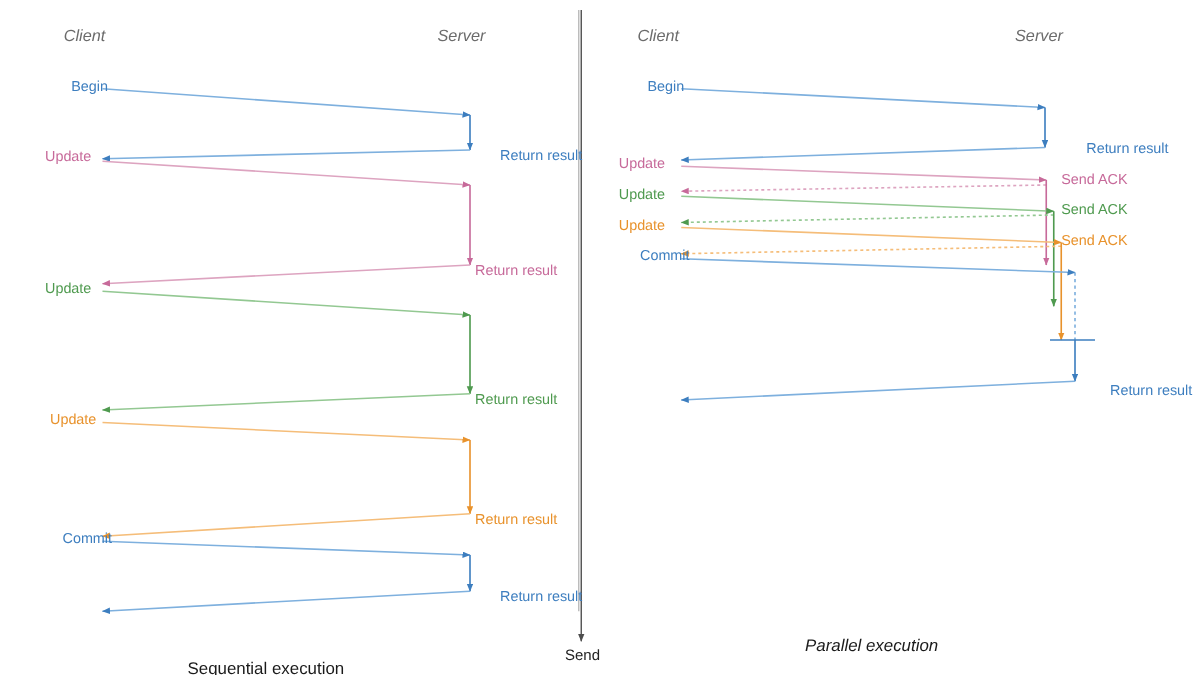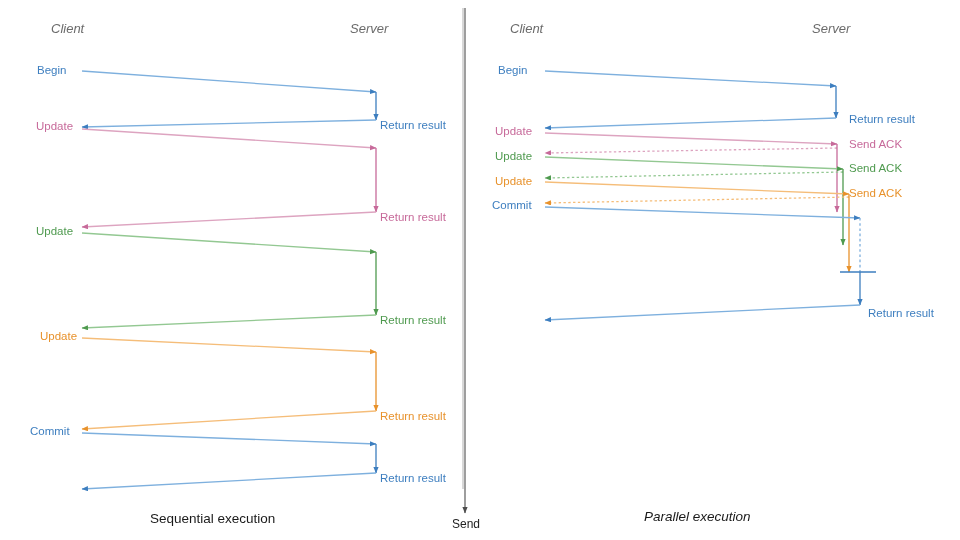--- a/index.html
+++ b/index.html
@@ -4,21 +4,21 @@
 <style>
   html,body{margin:0;padding:0;background:#ffffff;}
   body{width:960px;height:540px;overflow:hidden;
        font-family:"Liberation Sans","DejaVu Sans",sans-serif;}
   #stage{position:relative;width:856px;height:540px;background:#fff;}
   #stage svg{position:absolute;left:0;top:0;}
   .lbl{position:absolute;white-space:nowrap;font-size:11.5px;line-height:1;}
   .lane{font-style:italic;font-size:13px;color:#6b6b6b;}
   .caption{font-size:13.5px;color:#1a1a1a;}
   .timecap{font-size:12px;color:#222;}
-  .c-blue{color:#3d7ebf;}
+  .c-blue{color:#3d7ebf;margin-left:20px;}
   .c-pink{color:#c76a9a;}
   .c-green{color:#4f9a4f;}
   .c-orange{color:#e8922c;}
 </style>
 </head>
 <body>
 
 <div id="stage">
   <svg id="art" width="960" height="540">
       <defs>
@@ -93,21 +93,21 @@
   <div class="lbl c-blue" style="left:380px;top:120px;">Return result</div>
   <div class="lbl c-pink" style="left:36px;top:121px;">Update</div>
   <div class="lbl c-pink" style="left:380px;top:212px;">Return result</div>
   <div class="lbl c-green" style="left:36px;top:226px;">Update</div>
   <div class="lbl c-green" style="left:380px;top:315px;">Return result</div>
   <div class="lbl c-orange" style="left:40px;top:331px;">Update</div>
   <div class="lbl c-orange" style="left:380px;top:411px;">Return result</div>
   <div class="lbl c-blue" style="left:30px;top:426px;">Commit</div>
   <div class="lbl c-blue" style="left:380px;top:473px;">Return result</div>
 
-  <div class="lbl caption" style="left:150px;top:512px;">Sequential execution</div>
+  <div class="lbl caption" style="left:150px;top:528px;">Sequential execution</div>
 
   <div class="lbl timecap" style="left:452px;top:518px;">Send</div>
 
   <div class="lbl lane" style="left:510px;top:22px;">Client</div>
   <div class="lbl lane" style="left:812px;top:22px;">Server</div>
 
   <div class="lbl c-blue" style="left:498px;top:65px;">Begin</div>
   <div class="lbl c-blue" style="left:849px;top:114px;">Return result</div>
   <div class="lbl c-pink" style="left:495px;top:126px;">Update</div>
   <div class="lbl c-pink" style="left:849px;top:139px;">Send ACK</div>

